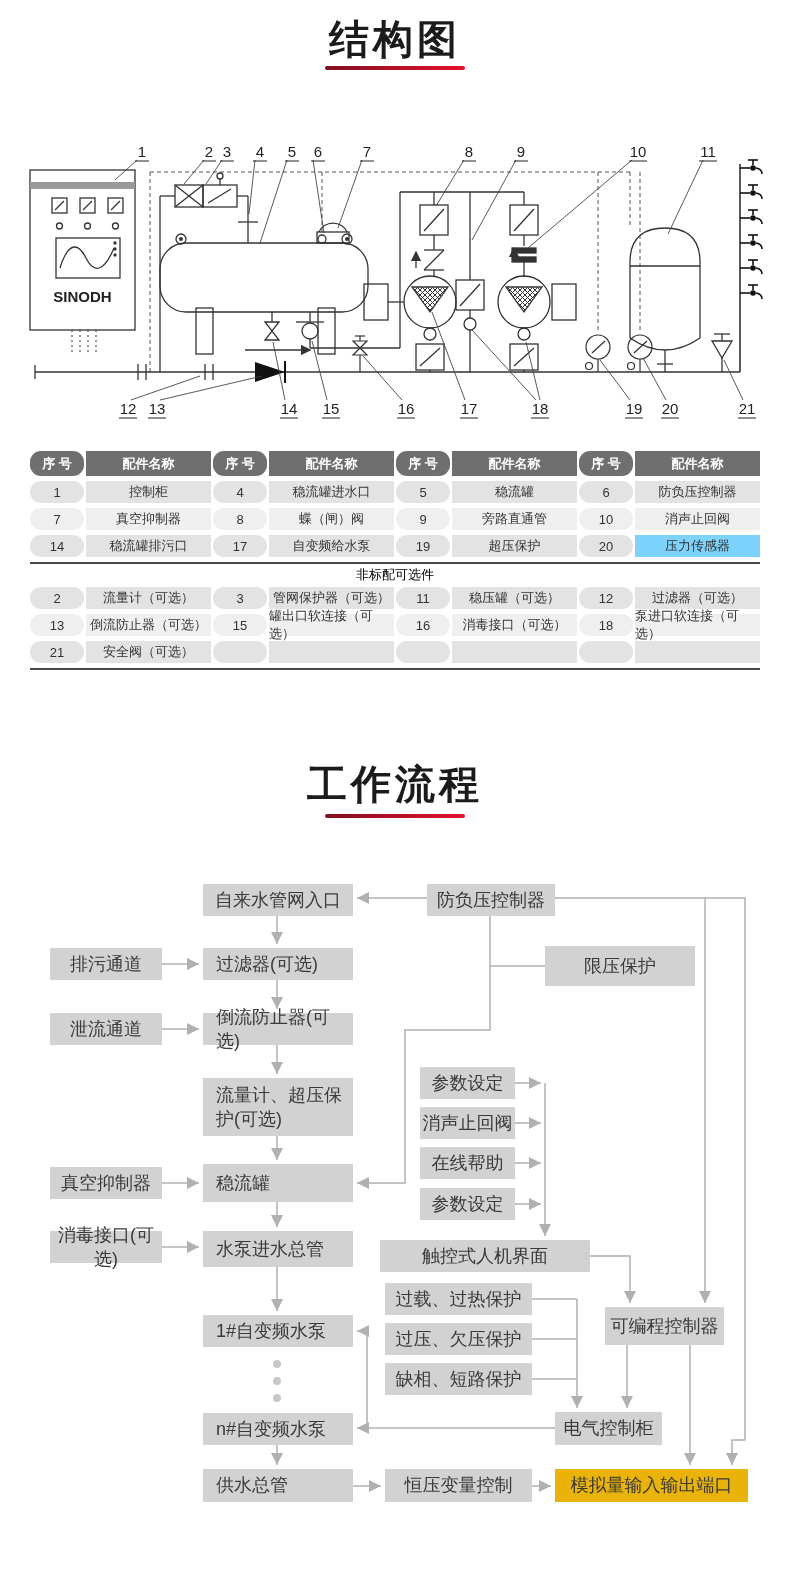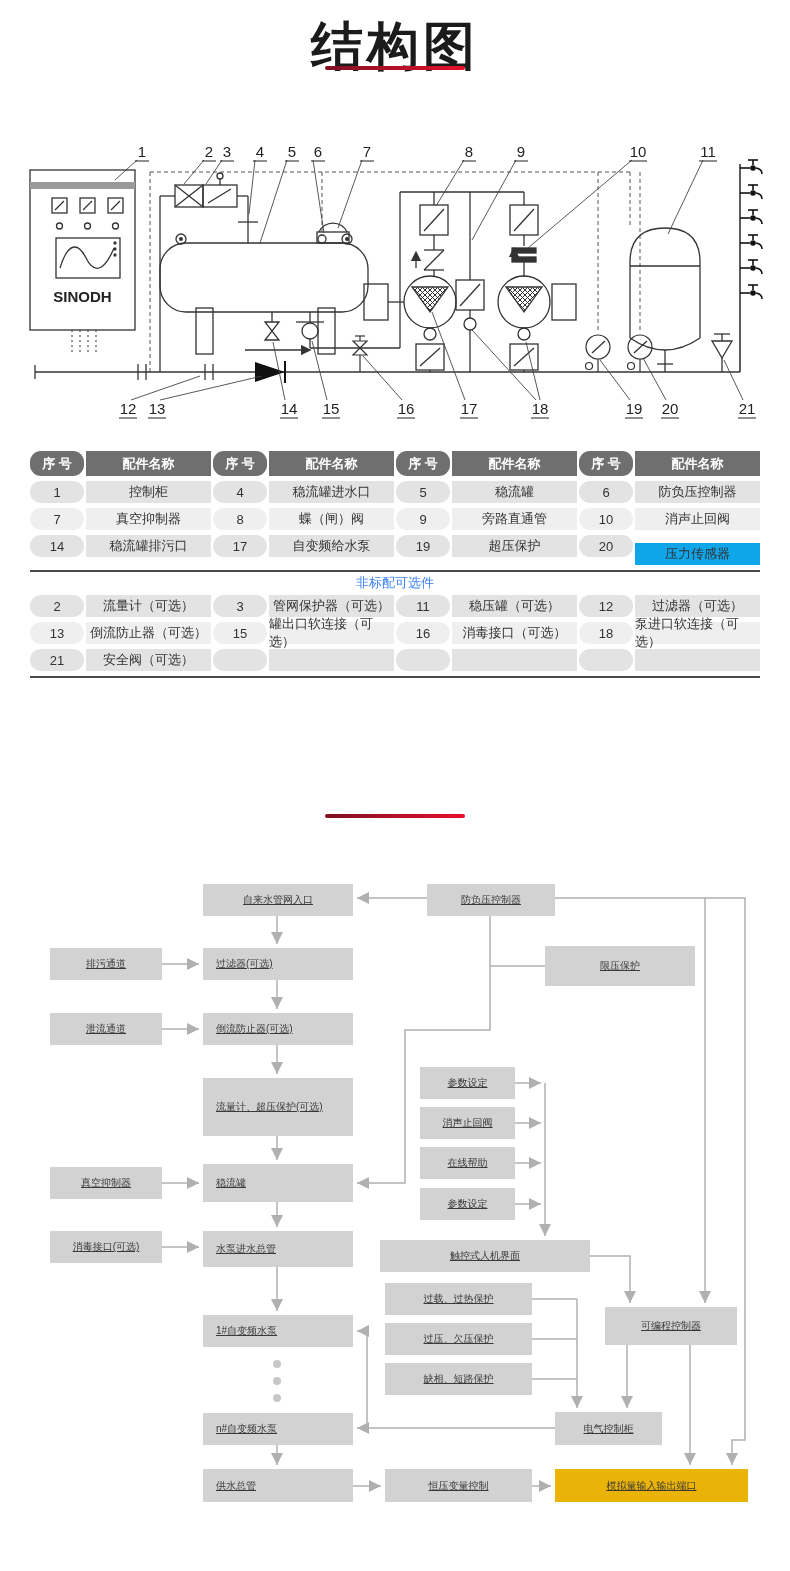--- a/index.html
+++ b/index.html
@@ -1,50 +1,51 @@
 <!DOCTYPE html>
 <html><head>
 <meta charset="utf-8">
 <style>
   html,body{margin:0;padding:0;background:#fff;}
   .page{position:relative;width:790px;height:1571px;margin:0 auto;background:#fff;
         font-family:"Liberation Sans","DejaVu Sans",sans-serif;overflow:hidden;}
   .sec-title{position:absolute;left:0;width:790px;text-align:center;
-        font-size:52px;font-weight:800;letter-spacing:4px;color:#1b1b1b;}
+        font-size:40px;font-weight:800;letter-spacing:4px;color:#1b1b1b;}
   .sec-bar{position:absolute;left:325px;width:140px;height:4px;border-radius:2px;
         background:linear-gradient(90deg,#7e1022,#e8102c);}
   
   #diagram{position:absolute;left:0;top:0;}
   #diagram text{font-family:"Liberation Sans",sans-serif;}
   
   #parts-table{position:absolute;left:30px;top:451px;width:730px;font-size:13px;color:#333;}
   .t-row{display:flex;gap:2px;margin-bottom:5px;}
   .t-cell{display:flex;align-items:center;justify-content:center;height:22px;}
   .t-cell.no{width:54px;flex:none;border-radius:11px;}
   .t-cell.nm{width:123px;flex:1;}
   .t-head .t-cell{background:#6f6f6f;color:#fff;font-weight:bold;height:25px;}
   .t-sep{border-top:2px solid #4a4a4a;margin:0 0 2px 0;}
-  .t-div{height:18px;text-align:center;line-height:18px;margin-bottom:3px;color:#3b82f6;}
+  .t-div{height:18px;text-align:center;line-height:18px;margin-bottom:3px;color:#000000;}
   .t-end{border-top:2px solid #4a4a4a;}
   
   #flow-arrows{position:absolute;left:0;top:0;pointer-events:none;}
-  .flow-node{position:absolute;background:#d2d2d2;color:#3a3a3a;font-size:10px;
+  .flow-node{position:absolute;background:#d2d2d2;color:#3a3a3a;font-size:18px;
         display:flex;align-items:center;justify-content:center;text-align:center;
-        line-height:1.35;box-sizing:border-box;text-decoration:underline;}
+        line-height:1.35;box-sizing:border-box;}
   .flow-node.la{justify-content:flex-start;text-align:left;padding-left:13px;padding-right:8px;}
   .dots{position:absolute;display:flex;flex-direction:column;gap:9px;}
   .dots span{width:8px;height:8px;border-radius:50%;background:#c7c7c7;display:block;}
 </style>
 </head>
 <body>
 
 <div class="page">
 
   <div class="sec-title" style="top:12px;">结构图</div>
   <div class="sec-bar" style="top:66px;"></div>
+  <div class="sec-title" style="top:757px;">工作流程</div>
   <div class="sec-bar" style="top:814px;"></div>
 
   <svg id="diagram" width="790" height="450" viewBox="0 0 790 450">
     <defs>
       <pattern id="hatch" width="5" height="5" patternUnits="userSpaceOnUse">
         <path d="M0,5 L5,0 M0,0 L5,5" stroke="#333" stroke-width="1"></path>
       </pattern>
       <marker id="dah" markerWidth="8" markerHeight="8" refX="7" refY="4" orient="auto">
         <path d="M0,0 L8,4 L0,8 z" fill="#333"></path>
       </marker>
@@ -339,21 +340,21 @@
         <div class="t-cell nm" style="background: rgb(239, 239, 239);">消声止回阀</div>
       </div>
       <div class="t-row">
         <div class="t-cell no" style="background: rgb(227, 227, 227);">14</div>
         <div class="t-cell nm" style="background: rgb(227, 227, 227);">稳流罐排污口</div>
         <div class="t-cell no" style="background: rgb(227, 227, 227);">17</div>
         <div class="t-cell nm" style="background: rgb(227, 227, 227);">自变频给水泵</div>
         <div class="t-cell no" style="background: rgb(227, 227, 227);">19</div>
         <div class="t-cell nm" style="background: rgb(227, 227, 227);">超压保护</div>
         <div class="t-cell no" style="background: rgb(227, 227, 227);">20</div>
-        <div class="t-cell nm" style="background: #0ea5e9; margin-top: 8px;">压力传感器</div>
+        <div class="t-cell nm" style="background: #7dd3fc;">压力传感器</div>
       </div>
       <div class="t-sep"></div>
       <div class="t-div">非标配可选件</div>
       <div class="t-row">
         <div class="t-cell no" style="background: rgb(227, 227, 227);">2</div>
         <div class="t-cell nm" style="background: rgb(227, 227, 227);">流量计（可选）</div>
         <div class="t-cell no" style="background: rgb(227, 227, 227);">3</div>
         <div class="t-cell nm" style="background: rgb(227, 227, 227);">管网保护器（可选）</div>
         <div class="t-cell no" style="background: rgb(227, 227, 227);">11</div>
         <div class="t-cell nm" style="background: rgb(227, 227, 227);">稳压罐（可选）</div>
@@ -438,21 +439,21 @@
       <div class="flow-node" style="left: 420px; top: 1107px; width: 95px; height: 32px; background: rgb(210, 210, 210);">消声止回阀</div>
       <div class="flow-node" style="left: 420px; top: 1147px; width: 95px; height: 32px; background: rgb(210, 210, 210);">在线帮助</div>
       <div class="flow-node" style="left: 420px; top: 1188px; width: 95px; height: 32px; background: rgb(210, 210, 210);">参数设定</div>
       <div class="flow-node" style="left: 50px; top: 1167px; width: 112px; height: 32px; background: rgb(210, 210, 210);">真空抑制器</div>
       <div class="flow-node la" style="left: 203px; top: 1164px; width: 150px; height: 38px; background: rgb(210, 210, 210);">稳流罐</div>
       <div class="flow-node" style="left: 50px; top: 1231px; width: 112px; height: 32px; background: rgb(210, 210, 210);">消毒接口(可选)</div>
       <div class="flow-node la" style="left: 203px; top: 1231px; width: 150px; height: 36px; background: rgb(210, 210, 210);">水泵进水总管</div>
       <div class="flow-node" style="left: 380px; top: 1240px; width: 210px; height: 32px; background: rgb(210, 210, 210);">触控式人机界面</div>
       <div class="flow-node la" style="left: 203px; top: 1315px; width: 150px; height: 32px; background: rgb(210, 210, 210);">1#自变频水泵</div>
       <div class="flow-node" style="left: 385px; top: 1283px; width: 147px; height: 32px; background: rgb(210, 210, 210);">过载、过热保护</div>
-      <div class="flow-node" style="left: 605px; top: 1307px; width: 132px; height: 38px; background: rgb(210, 210, 210);">可编程控制器</div>
+      <div class="flow-node" style="left: 605px; top: 1307px; width: 119px; height: 38px; background: rgb(210, 210, 210);">可编程控制器</div>
       <div class="flow-node" style="left: 385px; top: 1323px; width: 147px; height: 32px; background: rgb(210, 210, 210);">过压、欠压保护</div>
       <div class="flow-node" style="left: 385px; top: 1363px; width: 147px; height: 32px; background: rgb(210, 210, 210);">缺相、短路保护</div>
       <div class="flow-node la" style="left: 203px; top: 1413px; width: 150px; height: 32px; background: rgb(210, 210, 210);">n#自变频水泵</div>
       <div class="flow-node" style="left: 555px; top: 1412px; width: 107px; height: 33px; background: rgb(210, 210, 210);">电气控制柜</div>
       <div class="flow-node la" style="left: 203px; top: 1469px; width: 150px; height: 33px; background: rgb(210, 210, 210);">供水总管</div>
       <div class="flow-node" style="left: 385px; top: 1469px; width: 147px; height: 33px; background: rgb(210, 210, 210);">恒压变量控制</div>
       <div class="flow-node" style="left: 555px; top: 1469px; width: 193px; height: 33px; background: #eab308;">模拟量输入输出端口</div>
     </div>
   <div class="dots" style="left:273px;top:1360px;">
     <span></span>

